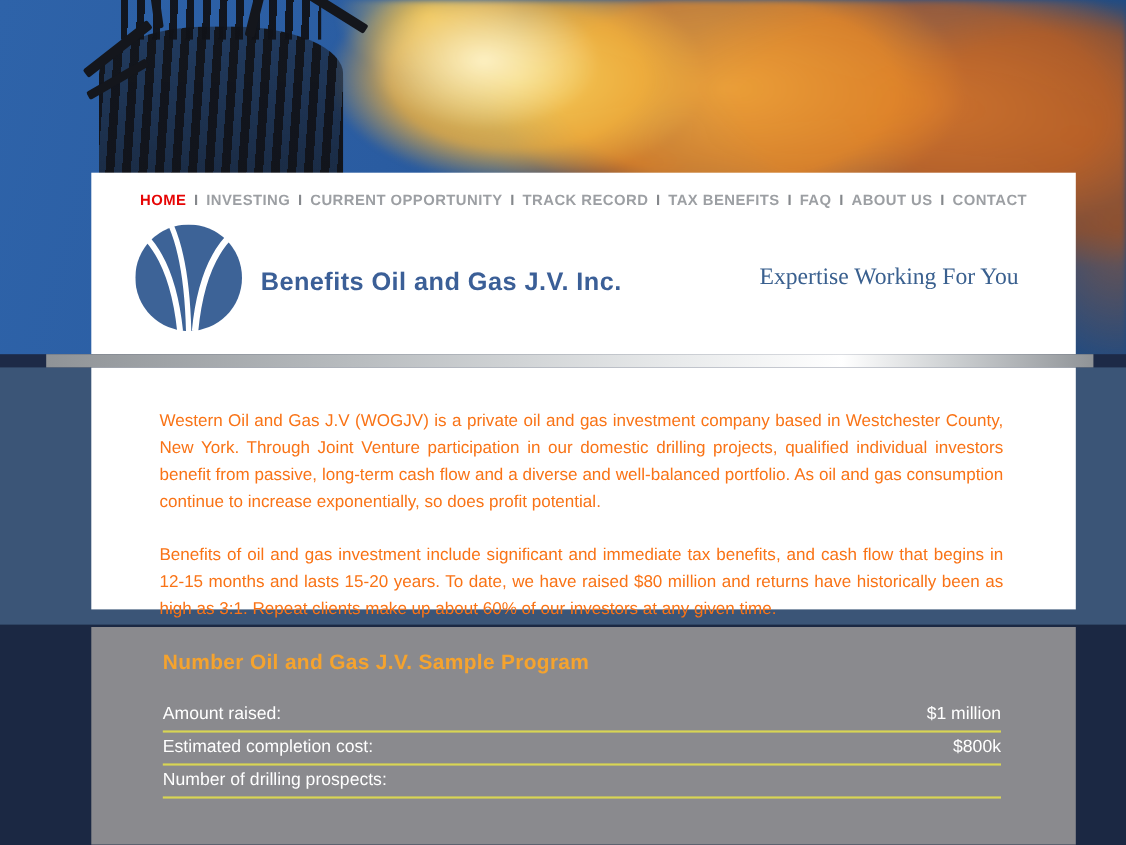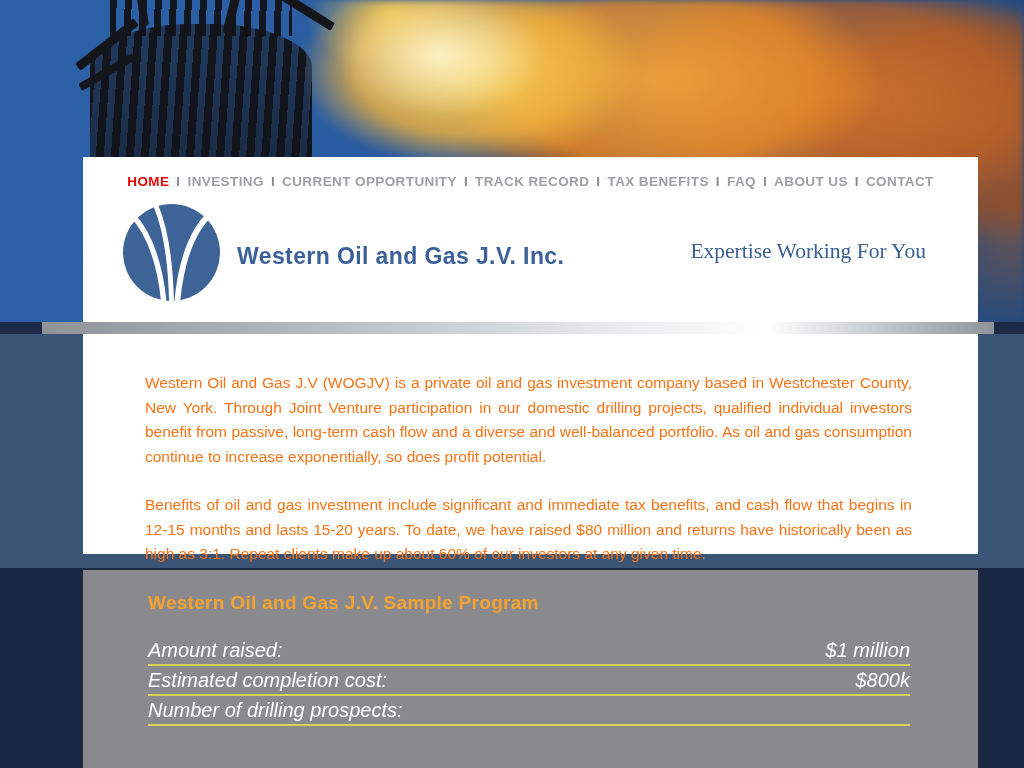--- a/index.html
+++ b/index.html
@@ -65,21 +65,21 @@
   .intro{position:absolute;left:145px;top:371px;width:767px;z-index:4;
     font-size:15.5px;line-height:24.5px;color:#f97316;text-align:justify;}
   .intro p{margin:0 0 24px 0;}
 
   
   .program{position:absolute;left:83px;top:570px;width:895px;height:198px;background:#8a8a8e;z-index:2;overflow:hidden;}
   .program h2{position:absolute;left:65px;top:22px;margin:0;font-size:19px;font-weight:bold;
     color:#f5a32e;letter-spacing:.3px;}
   .ptable{position:absolute;left:65px;right:68px;top:66px;}
   .prow{display:flex;justify-content:space-between;align-items:center;height:28px;
-    border-bottom:2px solid #d8d554;color:#ffffff;font-size:20px;font-style:italic;}
+    border-bottom:2px solid #d8d554;color:#ffffff;font-size:16px;}
   .pvalue{text-align:right;}
 </style>
 </head>
 <body>
 
 <div class="band-slate"></div>
 <div class="band-navy"></div>
 
 <div class="hero">
   <div class="flames"></div>
@@ -99,38 +99,38 @@
     <a href="#" class="active">HOME</a><span class="sep">I</span><a href="#">INVESTING</a><span class="sep">I</span><a href="#">CURRENT OPPORTUNITY</a><span class="sep">I</span><a href="#">TRACK RECORD</a><span class="sep">I</span><a href="#">TAX BENEFITS</a><span class="sep">I</span><a href="#">FAQ</a><span class="sep">I</span><a href="#">ABOUT US</a><span class="sep">I</span><a href="#">CONTACT</a>
   </nav>
 
   <svg class="logo-mark" viewBox="0 0 100 100">
     <circle cx="50" cy="50" r="50" fill="#3d6397"></circle>
     <path d="M42 100 C38 62 28 30 8 10" stroke="#ffffff" stroke-width="5.5" fill="none"></path>
     <path d="M50 100 C49 60 45 28 34 2" stroke="#ffffff" stroke-width="5" fill="none"></path>
     <path d="M56 100 C60 58 72 26 92 8" stroke="#ffffff" stroke-width="6" fill="none"></path>
   </svg>
 
-  <div class="logo-name">Western Oil and Gas J.V. Inc.</div>
+  <div class="logo-name">Benefits Oil and Gas J.V. Inc.</div>
 
   <div class="tagline">
     <div>Expertise Working For You</div>
   </div>
 </div>
 
 <div class="divider">
   <div class="silver"></div>
 </div>
 
 <div class="intro">
   <p>Western Oil and Gas J.V (WOGJV) is a private oil and gas investment company based in Westchester County, New York. Through Joint Venture participation in our domestic drilling projects, qualified individual investors benefit from passive, long-term cash flow and a diverse and well-balanced portfolio. As oil and gas consumption continue to increase exponentially, so does profit potential.</p>
   <p>Benefits of oil and gas investment include significant and immediate tax benefits, and cash flow that begins in 12-15 months and lasts 15-20 years. To date, we have raised $80 million and returns have historically been as high as 3:1. Repeat clients make up about 60% of our investors at any given time.</p>
 </div>
 
 <div class="program">
-  <h2>Western Oil and Gas J.V. Sample Program</h2>
+  <h2>Number Oil and Gas J.V. Sample Program</h2>
   <div class="ptable">
     <div class="prow">
       <span class="plabel">Amount raised:</span>
       <span class="pvalue">$1 million</span>
     </div>
     <div class="prow">
       <span class="plabel">Estimated completion cost:</span>
       <span class="pvalue">$800k</span>
     </div>
     <div class="prow">

